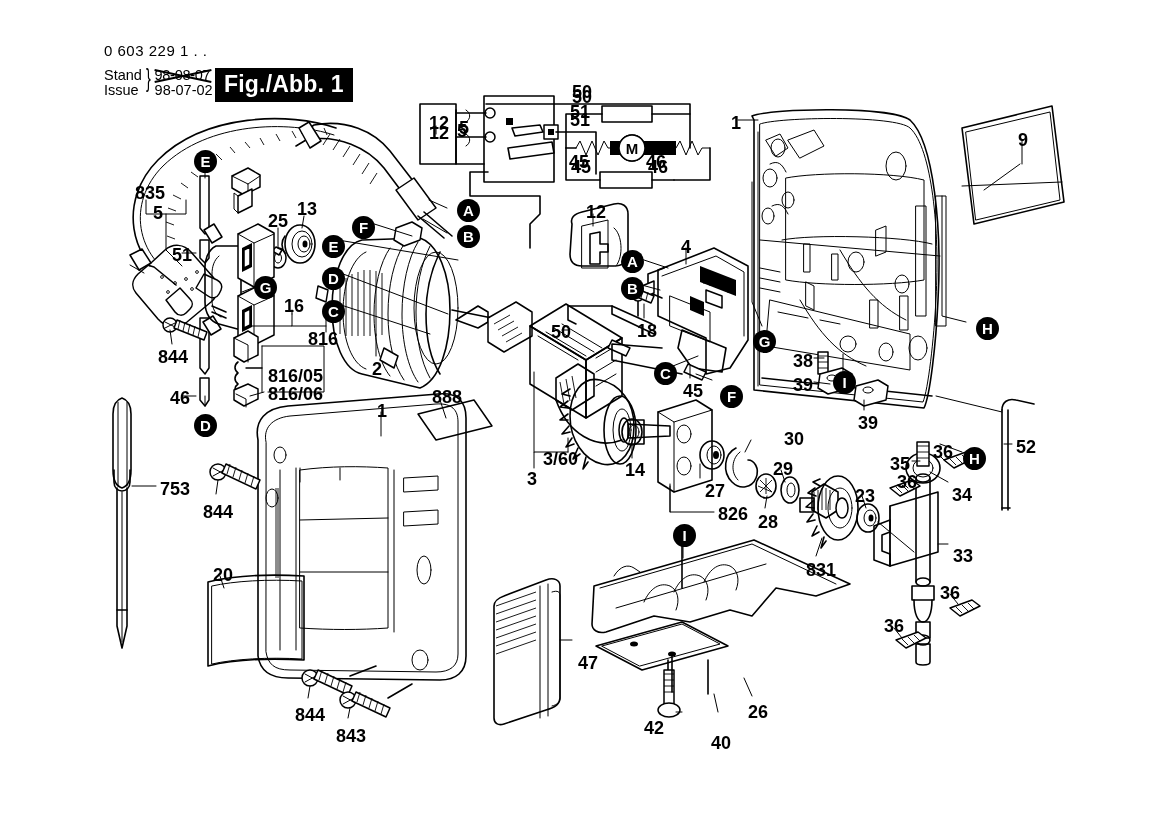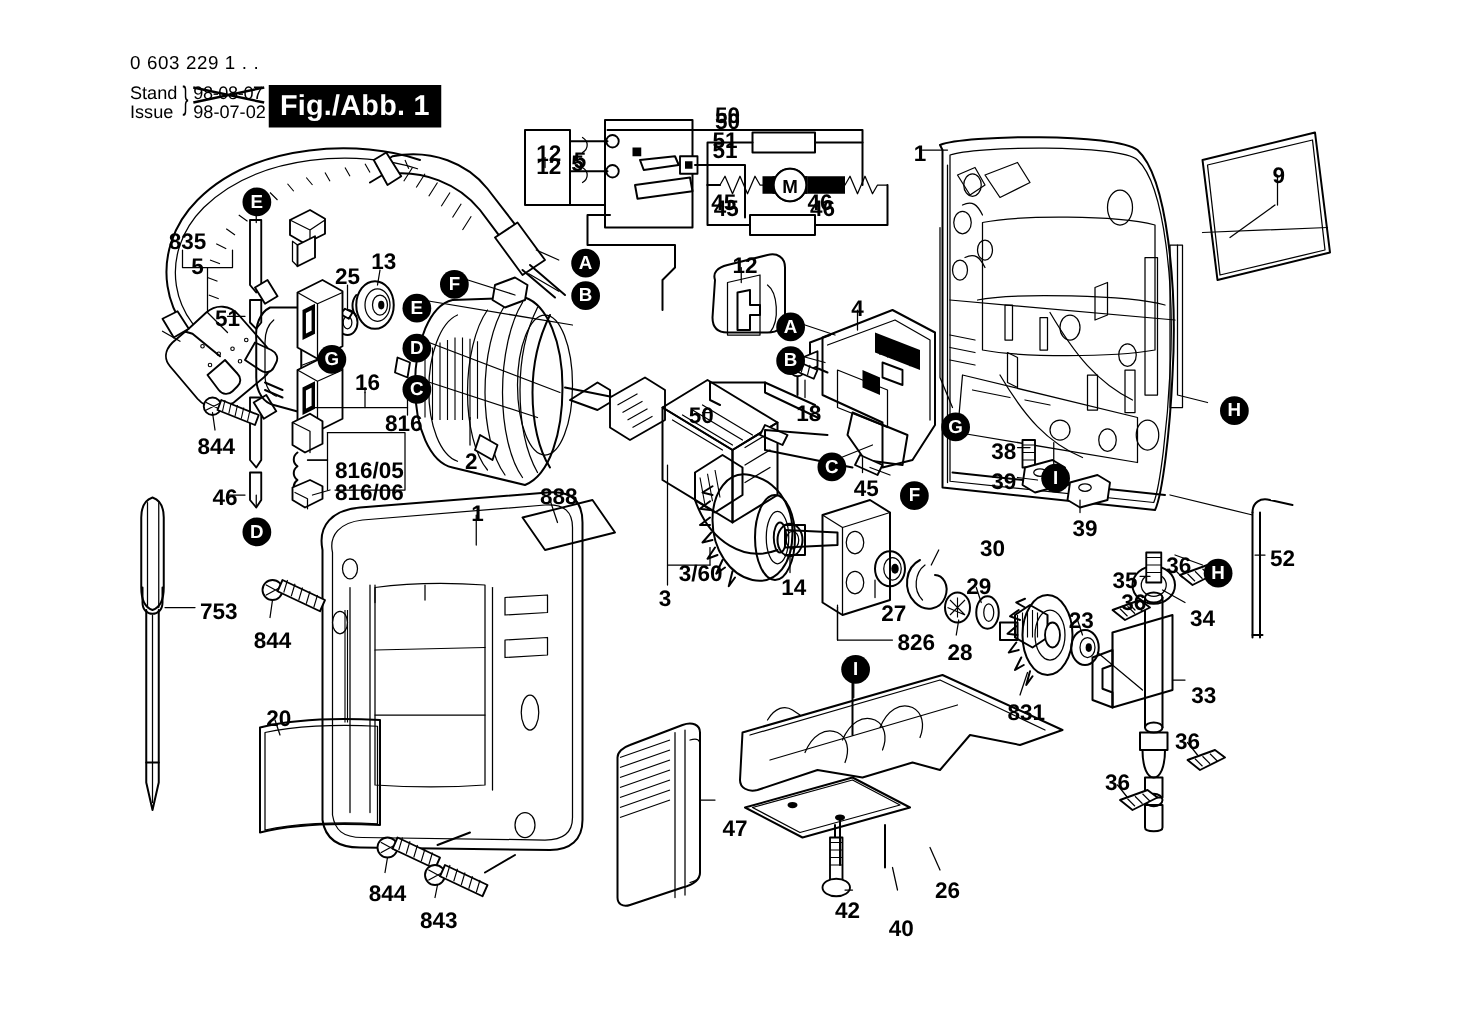--- a/index.html
+++ b/index.html
@@ -692,21 +692,21 @@
       <div class="lab" style="left: 897px; top: 473px;">36</div>
       <div class="lab" style="left: 952px; top: 486px;">34</div>
       <div class="lab" style="left: 953px; top: 547px;">33</div>
       <div class="lab" style="left: 940px; top: 584px;">36</div>
       <div class="lab" style="left: 884px; top: 617px;">36</div>
       <div class="lab" style="left: 213px; top: 566px;">20</div>
       <div class="lab" style="left: 203px; top: 503px;">844</div>
       <div class="lab" style="left: 295px; top: 706px;">844</div>
       <div class="lab" style="left: 336px; top: 727px;">843</div>
       <div class="lab" style="left: 578px; top: 634px; margin-top: 20px;">47</div>
-      <div class="lab" style="left: 668px; top: 719px;">42</div>
+      <div class="lab" style="left: 644px; top: 719px;">42</div>
       <div class="lab" style="left: 711px; top: 734px;">40</div>
       <div class="lab" style="left: 748px; top: 703px;">26</div>
     </div>
 
   <div id="letters-layer">
       <div class="cl" style="left: 194px; top: 150px;">E</div>
       <div class="cl" style="left: 457px; top: 199px;">A</div>
       <div class="cl" style="left: 457px; top: 225px;">B</div>
       <div class="cl" style="left: 352px; top: 216px;">F</div>
       <div class="cl" style="left: 322px; top: 235px;">E</div>

